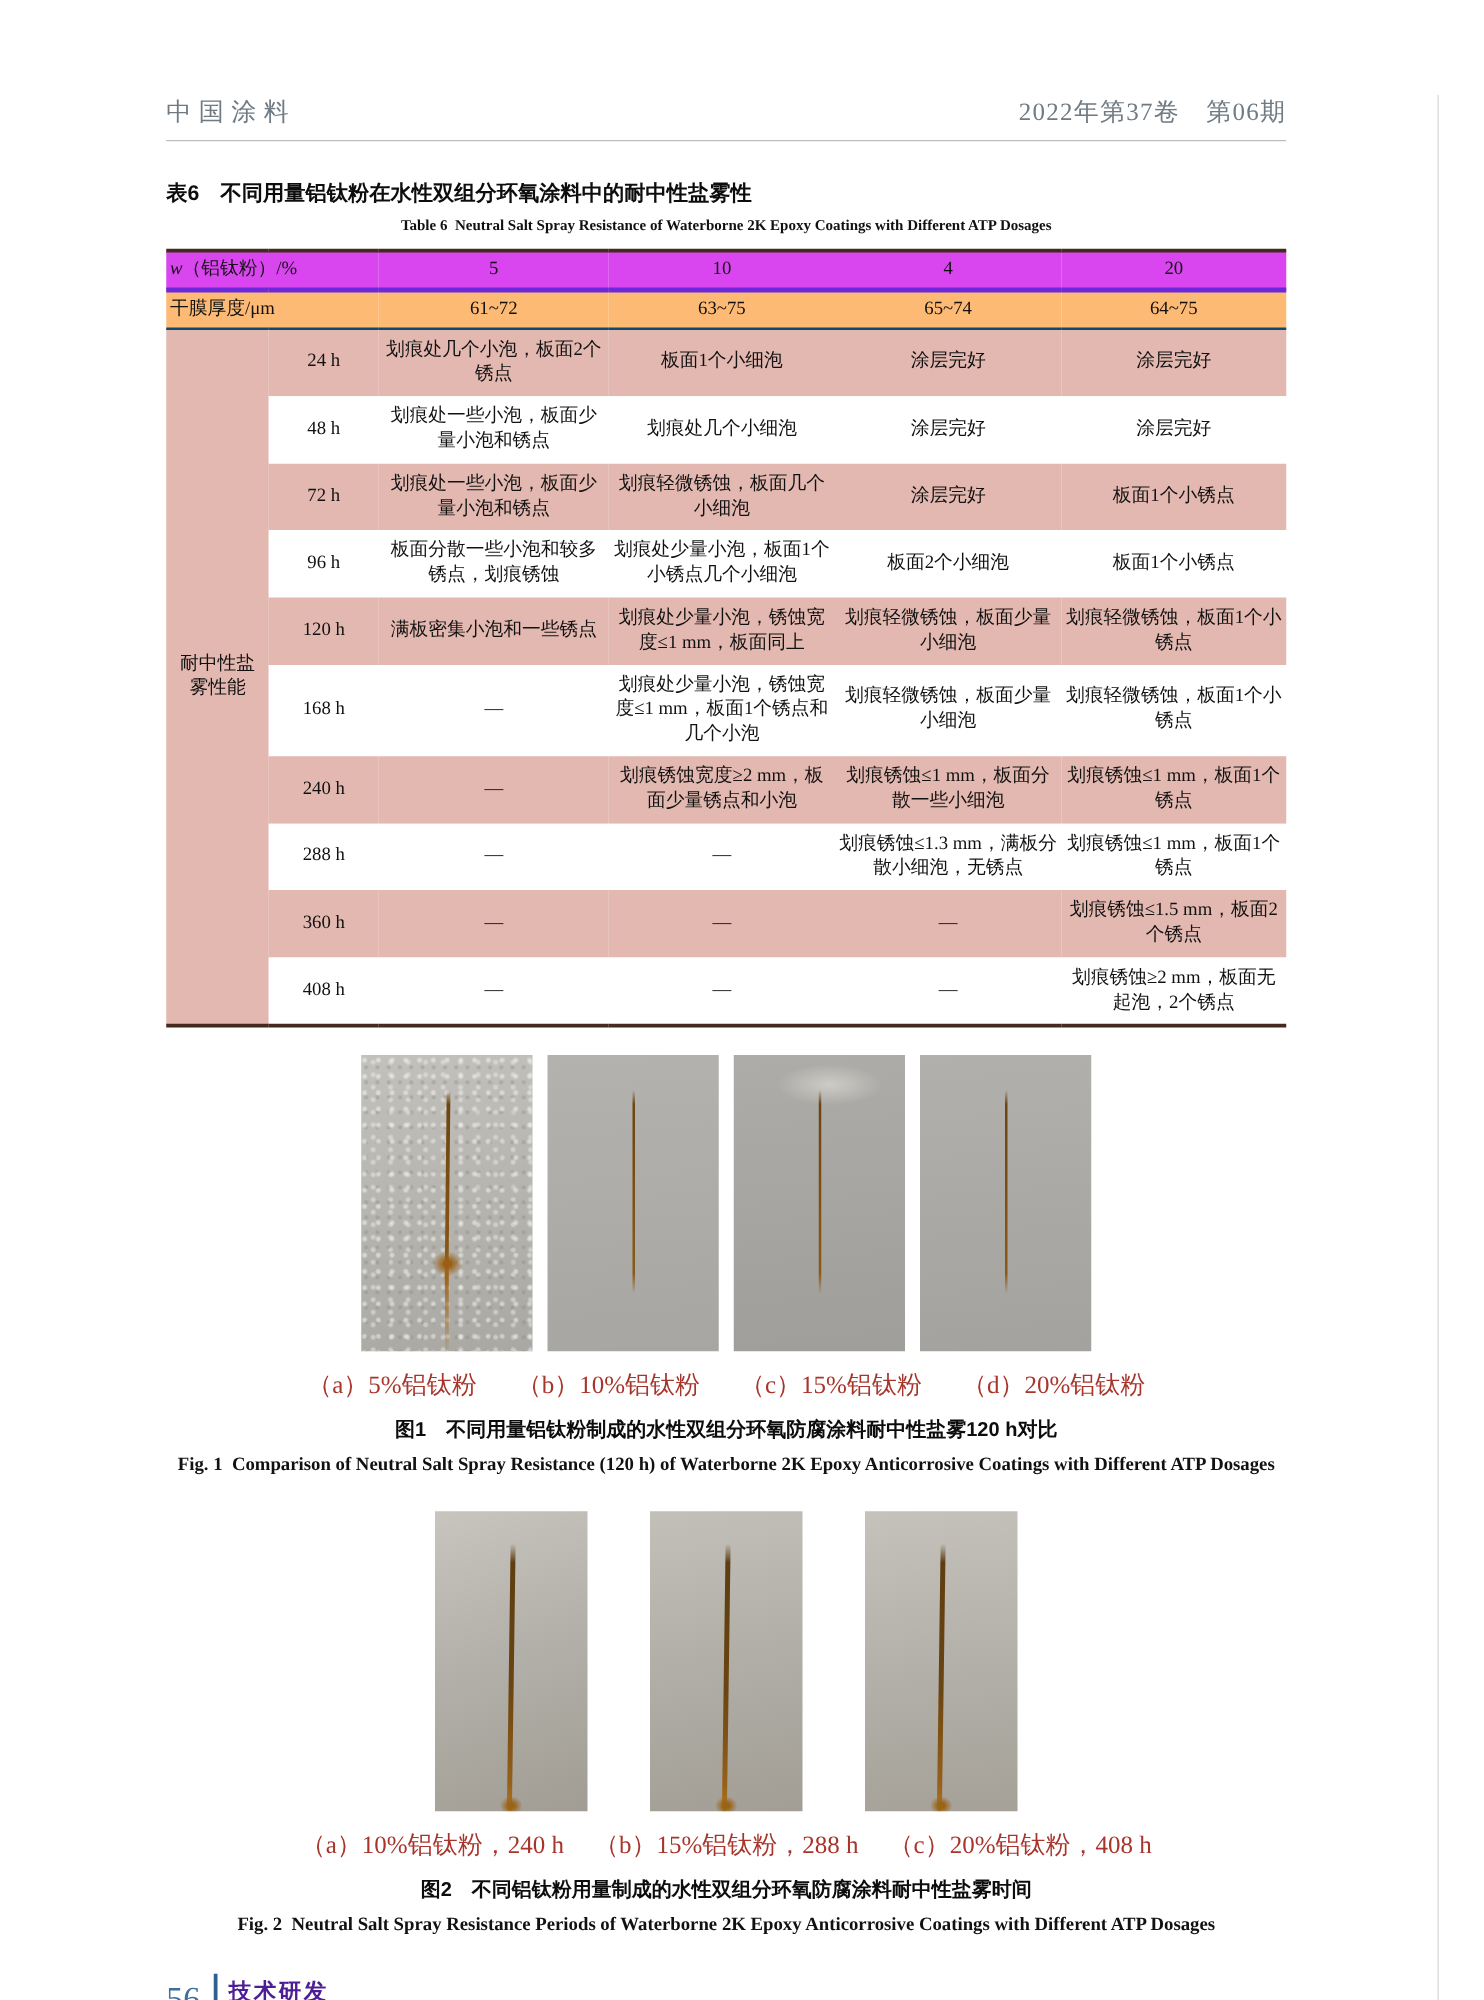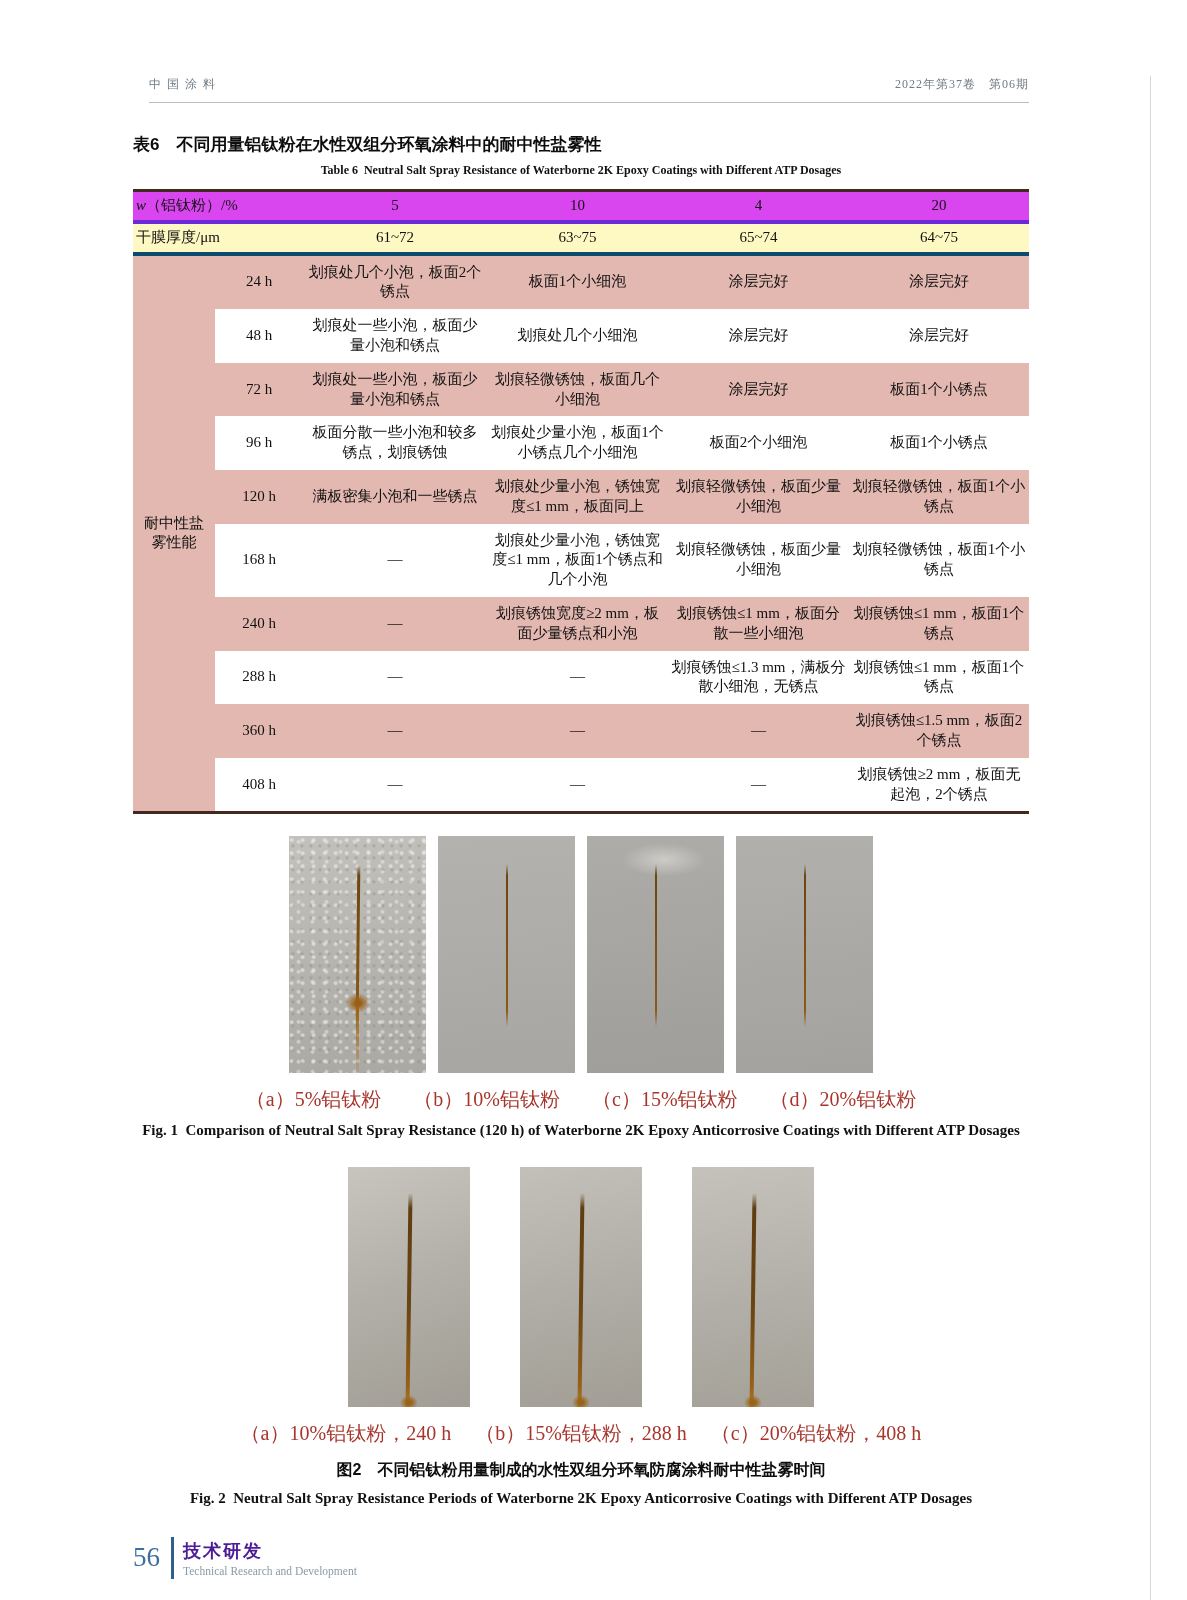--- a/index.html
+++ b/index.html
@@ -7,36 +7,36 @@
     font-family:"Liberation Serif","DejaVu Serif",serif; color:#111; }
   .page { position:relative; width:1187px; height:1600px; background:#fff; }
   .content { padding:0 158px 0 133px; }
 
   
   .edge-r { position:absolute; top:0; right:36px; height:1600px; border-right:1px solid #d8d8d8; }
 
   
   .runhead { display:flex; justify-content:space-between; align-items:flex-end;
     margin-top:76px; padding-bottom:9px; border-bottom:1px solid #b9bec3;
-    color:#6f7a83; font-size:12px;margin-left:16px; }
+    color:#6f7a83; font-size:20px; }
   .runhead .journal { letter-spacing:6px; }
   .runhead .issue { letter-spacing:1px; }
 
   
   .t-title-zh { margin-top:30px; font-size:17px; font-weight:bold;
     font-family:"Liberation Sans","DejaVu Sans",sans-serif; color:#0d0d0d; }
   .t-title-en { margin-top:7px; text-align:center; font-size:12px; font-weight:bold; }
 
   
   table.t6 { margin-top:11px; border-collapse:collapse; table-layout:fixed; width:896px;
     font-size:15px; line-height:1.32;
     border-top:3px solid #43291f; border-bottom:3px solid #43291f; }
   .t6 td { text-align:center; vertical-align:middle; padding:7px 3px; }
   .t6 tr.r-dosage td { background:#d946ef; border-bottom:4px solid #6d28d9; padding:4px 3px; }
-  .t6 tr.r-thick  td { background:#fef9c3;     border-bottom:4px solid #0c4a6e; padding:4px 3px; }
+  .t6 tr.r-thick  td { background:#fdba74;     border-bottom:2px solid #0c4a6e; padding:4px 3px; }
   .t6 td.lab { text-align:left; padding-left:9px; }
   .t6 .ital { font-style:italic; }
   .t6 tr.pink  td { background:#e3b8b0; }
   .t6 tr.white td { background:#ffffff; }
   .t6 td.grp { background:#e2b6ae; padding:4px 6px; }
 
   
   .fig-row { display:flex; justify-content:center; align-items:flex-start; }
   .fig1-row { gap:12px; margin-top:22px; }
   .fig2-row { gap:50px; margin-top:24px; }
@@ -218,20 +218,21 @@
       <div class="panel p1 bg-d">
         <div class="scratch"></div>
       </div>
     </div>
     <div class="subcap-row f1">
       <span>（a）5%铝钛粉</span>
       <span>（b）10%铝钛粉</span>
       <span>（c）15%铝钛粉</span>
       <span>（d）20%铝钛粉</span>
     </div>
+    <div class="figcap-zh">图1　不同用量铝钛粉制成的水性双组分环氧防腐涂料耐中性盐雾120 h对比</div>
     <div class="figcap-en">Fig. 1&nbsp;&nbsp;Comparison of Neutral Salt Spray Resistance (120 h) of Waterborne 2K Epoxy Anticorrosive Coatings with Different ATP Dosages</div>
 
     <div class="fig-row fig2-row">
       <div class="panel p2 bg-e">
         <div class="scratch"></div>
         <div class="blob2"></div>
       </div>
       <div class="panel p2 bg-f">
         <div class="scratch"></div>
         <div class="blob2"></div>

